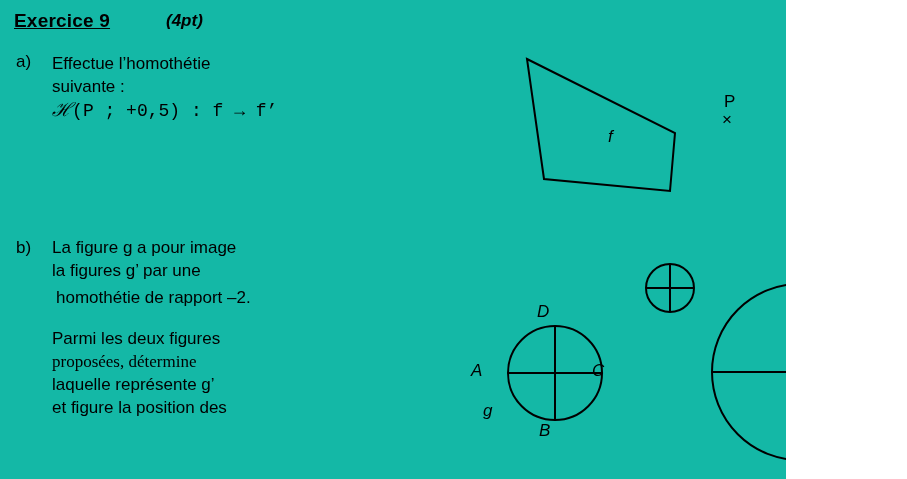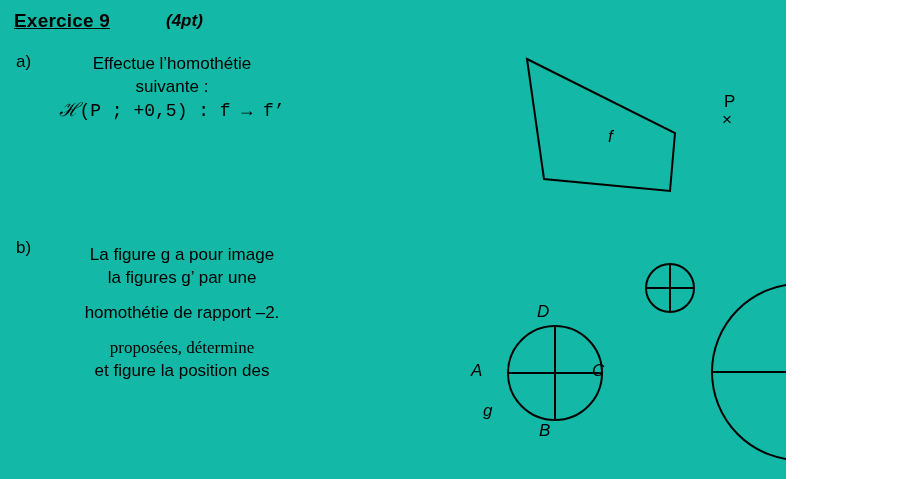--- a/index.html
+++ b/index.html
@@ -39,21 +39,20 @@
 
   
   .q-letter {
     position: absolute;
     font-size: 17px;
   }
   .q-body {
     position: absolute;
     font-size: 17px;
     line-height: 23px;
-    text-align: center;
   }
   .q-body p {
     margin: 0;
   }
   .q-body p + p {
     margin-top: 17px;
   }
   .script-h {
     font-family: "DejaVu Serif", serif;
     font-style: italic;
@@ -93,25 +92,27 @@
   <div class="q-letter" style="left:16px; top:52px;">a)</div>
   <div class="q-body" style="left:52px; top:52px; width:240px;">
     <p>Effectue l’homothétie</p>
     <p style="margin-top:0;">suivante :</p>
     <p style="margin-top:0;">
       <span class="script-h">ℋ</span><span class="serif" style="font-size:18px;">(P ; +0,5) : f → f’</span>
     </p>
   </div>
 
   <div class="q-letter" style="left:16px; top:238px;">b)</div>
-  <div class="q-body" style="left:52px; top:243px; width:260px;">
+  <div class="q-body" style="left:52px; top:236px; width:260px;">
     <p style="margin:0;">La figure g a pour image</p>
     <p style="margin:0;">la figures g’ par une</p>
-    <p style="margin:12px;">homothétie de rapport –2.</p>
+    <p style="margin:4px;">homothétie de rapport –2.</p>
+    <p style="margin-top:18px;">Parmi les deux figures</p>
     <p style="margin:0;font-family:Liberation Serif, serif;">proposées, détermine</p>
+    <p style="margin:0;">laquelle représente g’</p>
     <p style="margin:0;">et figure la position des</p>
   </div>
 
   <div class="fig" style="left:500px; top:45px;">
     <svg width="200" height="160" viewBox="0 0 200 160">
       <polygon points="27,14 175,88 170,146 44,134" fill="none" stroke="#000000" stroke-width="2" stroke-linejoin="miter"></polygon>
     </svg>
     <div class="fig-label" style="left:108px; top:82px;">f</div>
   </div>
 

